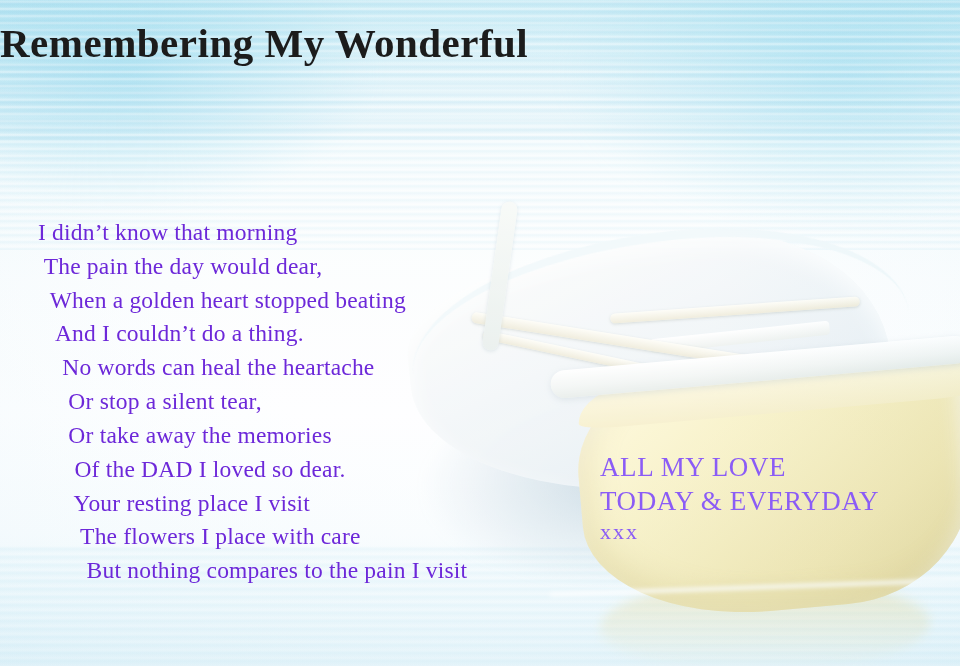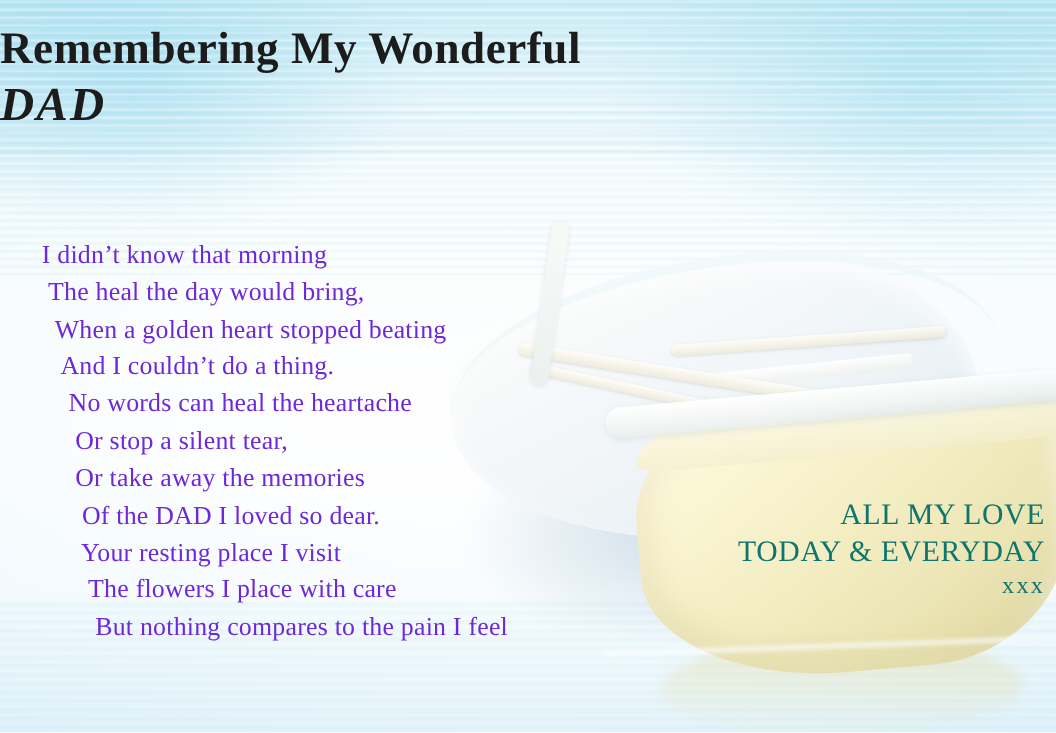--- a/index.html
+++ b/index.html
@@ -218,25 +218,25 @@
     width: 570px;
     color: #6d28d9;
     font-size: 23.5px;
     line-height: 1.44;
     letter-spacing: .2px;
   }
   .poem div { white-space: pre; }
 
   .signoff {
     position: absolute;
-    left: 620px;
+    left: 600px;
     top: 450px;
     width: 330px;
-    text-align: right;
-    color: #0f766e;
+    text-align: left;
+    color: #8b5cf6;
     font-size: 27px;
     line-height: 1.26;
     letter-spacing: .6px;
   }
   .signoff .kisses { font-size: 22px; letter-spacing: 2px; }
 </style>
 </head>
 <body>
 
 <div id="card">
@@ -261,35 +261,34 @@
     <div class="hull-front-top"></div>
     <div class="gunwale"></div>
     <div class="boat-reflection"></div>
     <div class="water-line"></div>
   </div>
 
   <div class="bg-vignette"></div>
 
   <div class="title-block">
     <div class="title-line1">Remembering My Wonderful</div>
-    <div class="title-dad">DAD</div>
   </div>
 
   <div class="poem">
     <div>I didn’t know that morning</div>
-    <div> The heal the day would bring,</div>
+    <div> The pain the day would dear,</div>
     <div>  When a golden heart stopped beating</div>
     <div>   And I couldn’t do a thing.</div>
     <div>    No words can heal the heartache</div>
     <div>     Or stop a silent tear,</div>
     <div>     Or take away the memories</div>
     <div>      Of the DAD I loved so dear.</div>
     <div>      Your resting place I visit</div>
     <div>       The flowers I place with care</div>
-    <div>        But nothing compares to the pain I feel</div>
+    <div>        But nothing compares to the pain I visit</div>
   </div>
 
   <div class="signoff">
     <div>ALL MY LOVE</div>
     <div>TODAY &amp; EVERYDAY</div>
     <div class="kisses">xxx</div>
   </div>
 
 </div>
 

